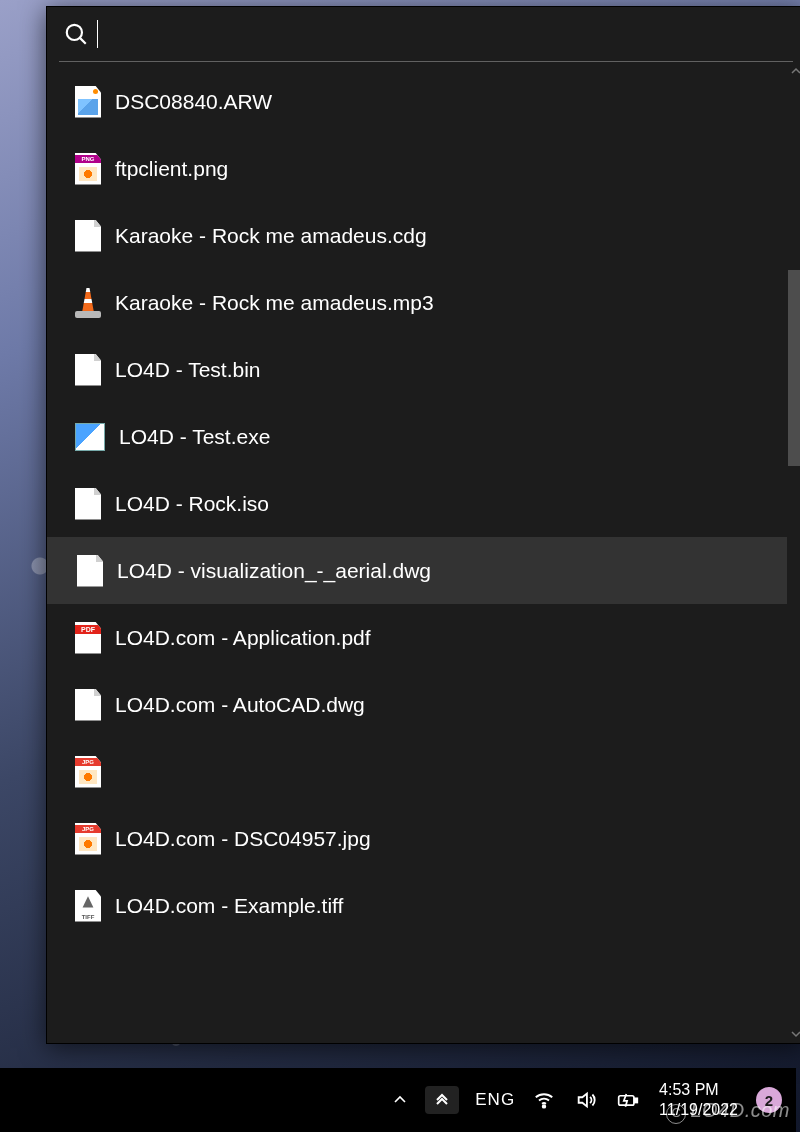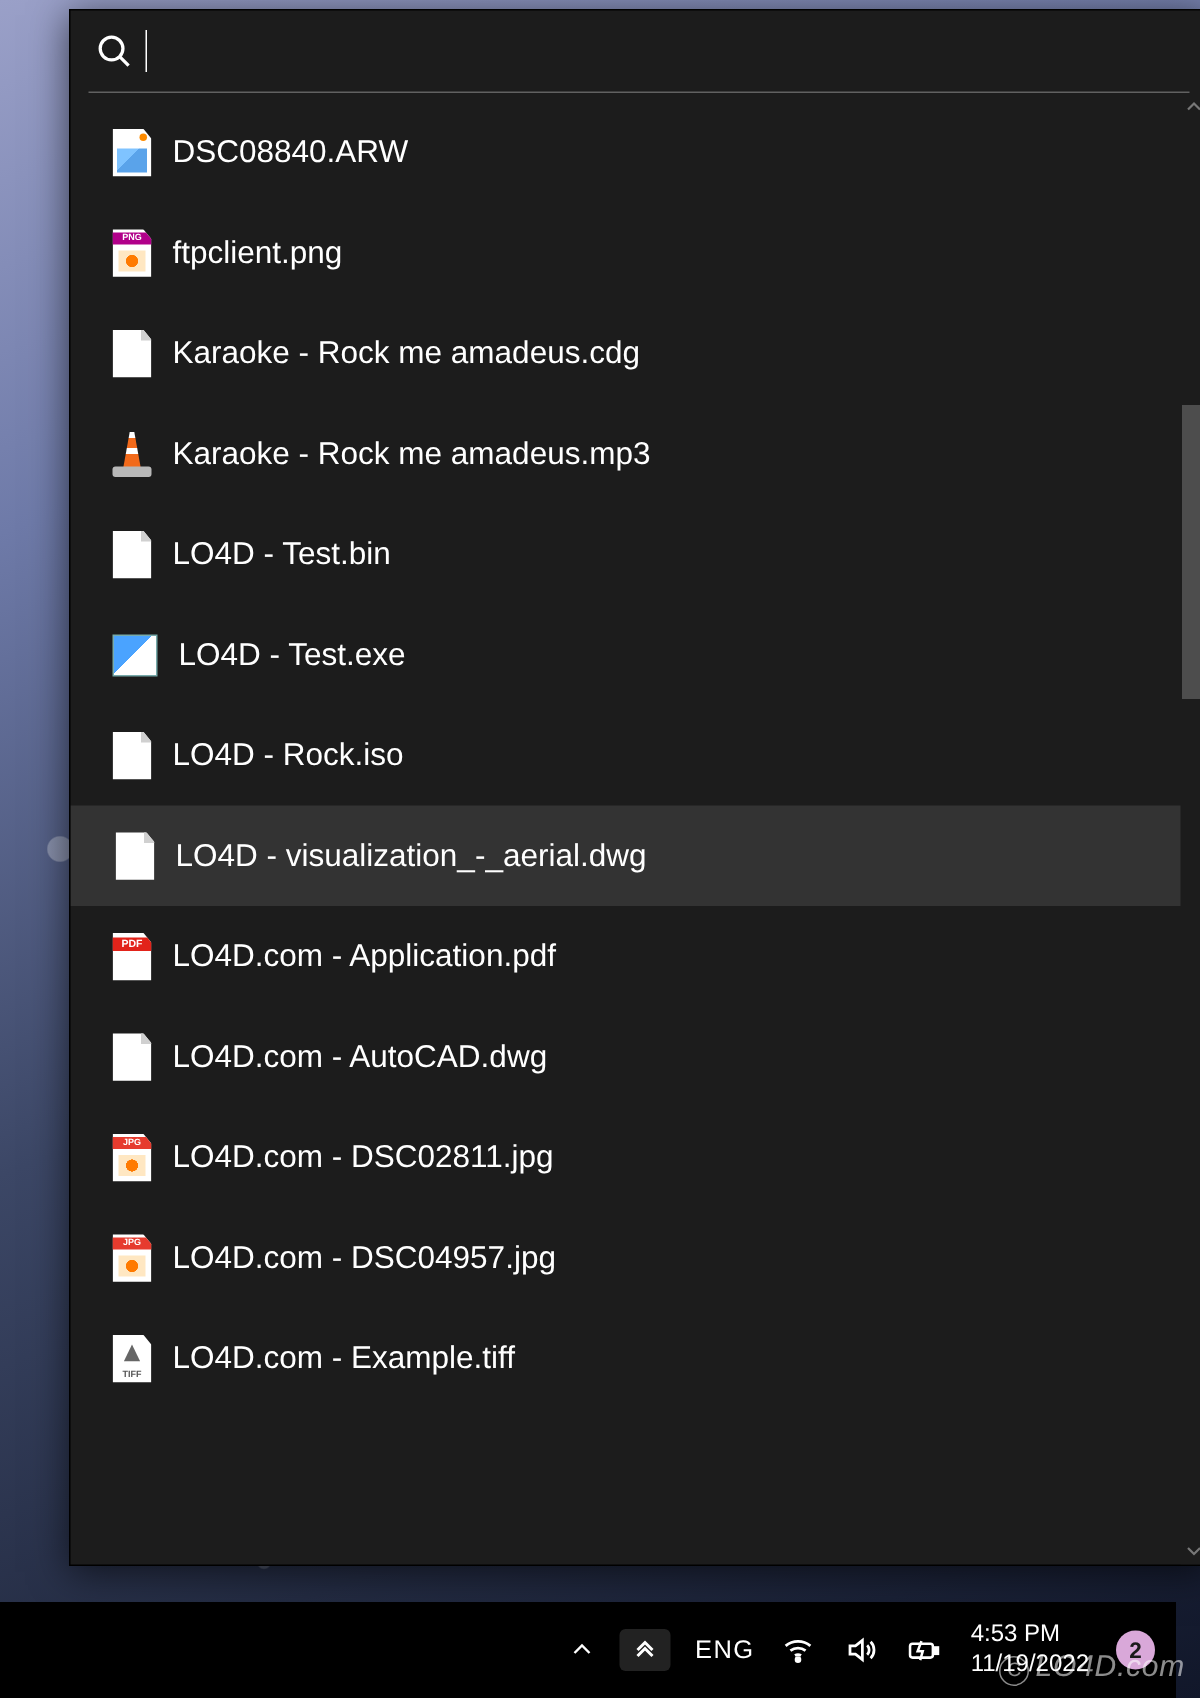--- a/index.html
+++ b/index.html
@@ -63,21 +63,21 @@
     background:linear-gradient(#fff 0 18%,#f26a1b 18% 44%,#fff 44% 62%,#f26a1b 62% 100%);
     clip-path:polygon(42% 0,58% 0,82% 100%,18% 100%);}
   .ico-vlc::after{content:"";position:absolute;left:0;right:0;bottom:0;height:7px;
     background:#b8b8b8;border-radius:2px;}
   
   .scroll-track{position:absolute;right:0;top:0;bottom:0;width:18px;background:#1c1c1c;}
   .scroll-arrow{height:18px;display:flex;align-items:center;justify-content:center;color:#777;}
   .scroll-arrow svg{width:10px;height:10px;}
   .scroll-thumb{position:absolute;right:1px;left:1px;top:208px;height:196px;background:#4d4d4d;}
   
-  .taskbar{position:absolute;left:0;right:16px;bottom:0;height:64px;background:#000;
+  .taskbar{position:absolute;left:0;right:4px;bottom:0;height:64px;background:#000;
     display:flex;align-items:center;justify-content:flex-end;color:#fff;
     padding:0 14px 0 0;gap:4px;font-size:17px;}
   .tray-item{width:38px;height:46px;display:flex;align-items:center;justify-content:center;
     color:#fff;}
   .tray-item svg{width:22px;height:22px;}
   .overflow-btn{width:30px;height:30px;display:flex;align-items:center;justify-content:center;
     border-radius:4px;}
   .overflow-btn svg{width:16px;height:16px;}
   .fluent-btn{width:34px;height:28px;background:#222;border-radius:4px;display:flex;
     align-items:center;justify-content:center;margin:0 6px;}
@@ -145,21 +145,20 @@
         <div class="item">
           <div class="file-icon ico-pdf"></div>
           <span>LO4D.com - Application.pdf</span>
         </div>
         <div class="item">
           <div class="file-icon ico-blank"></div>
           <span>LO4D.com - AutoCAD.dwg</span>
         </div>
         <div class="item">
           <div class="file-icon ico-jpg"></div>
-          <span>LO4D.com - DSC02811.jpg</span>
         </div>
         <div class="item">
           <div class="file-icon ico-jpg"></div>
           <span>LO4D.com - DSC04957.jpg</span>
         </div>
         <div class="item">
           <div class="file-icon ico-tiff"></div>
           <span>LO4D.com - Example.tiff</span>
         </div>
       </div>

